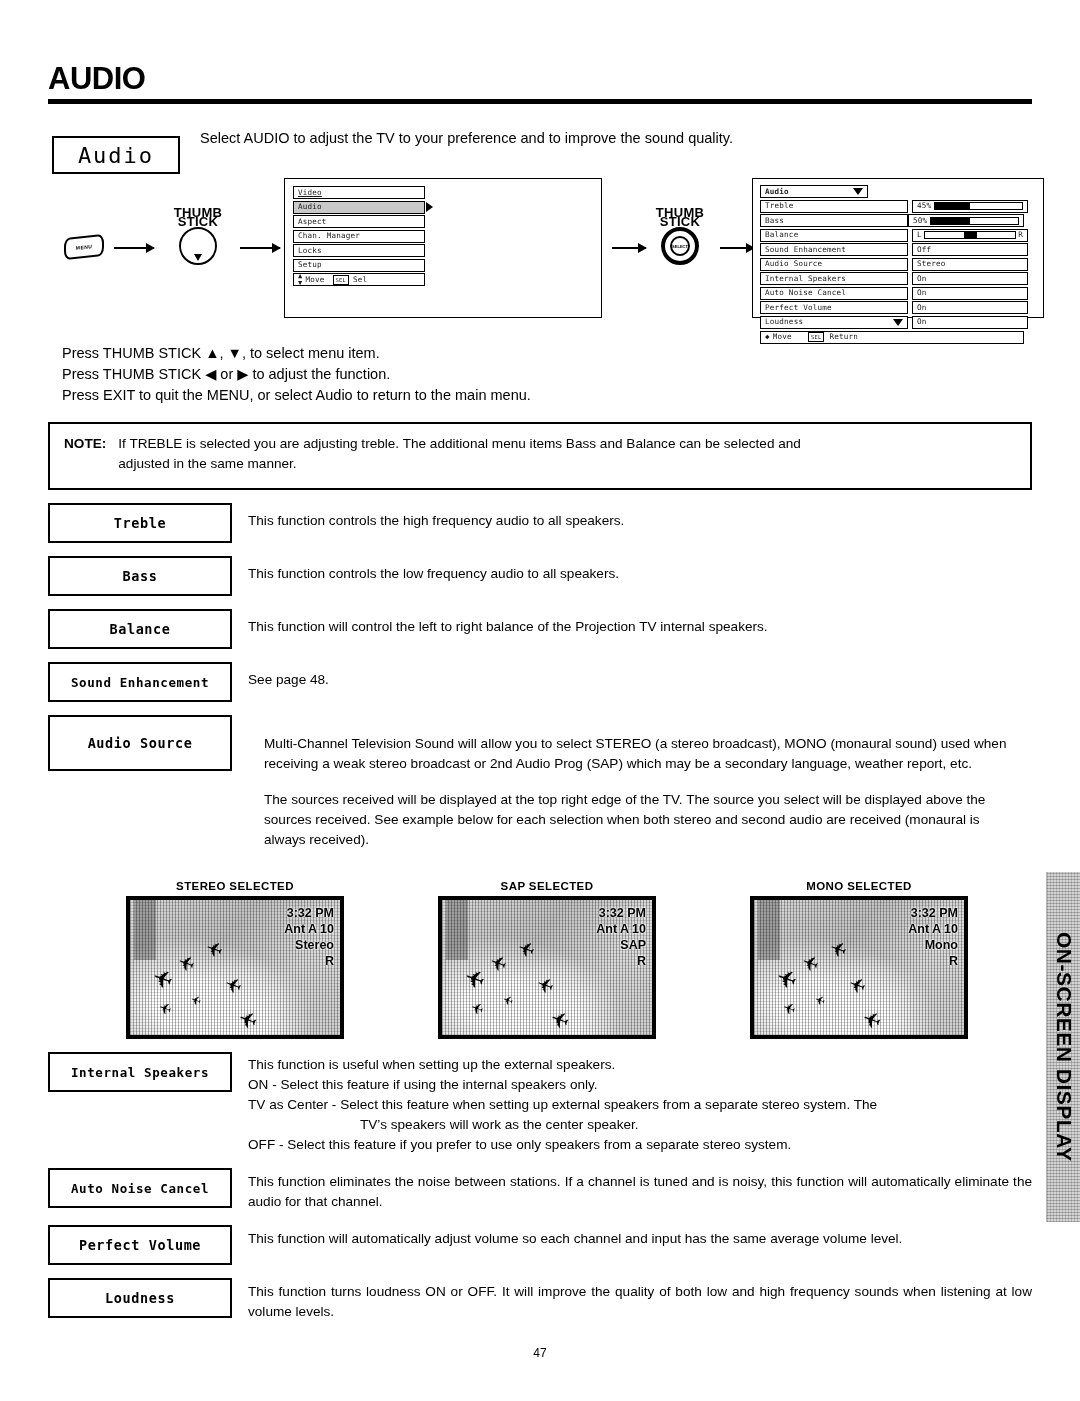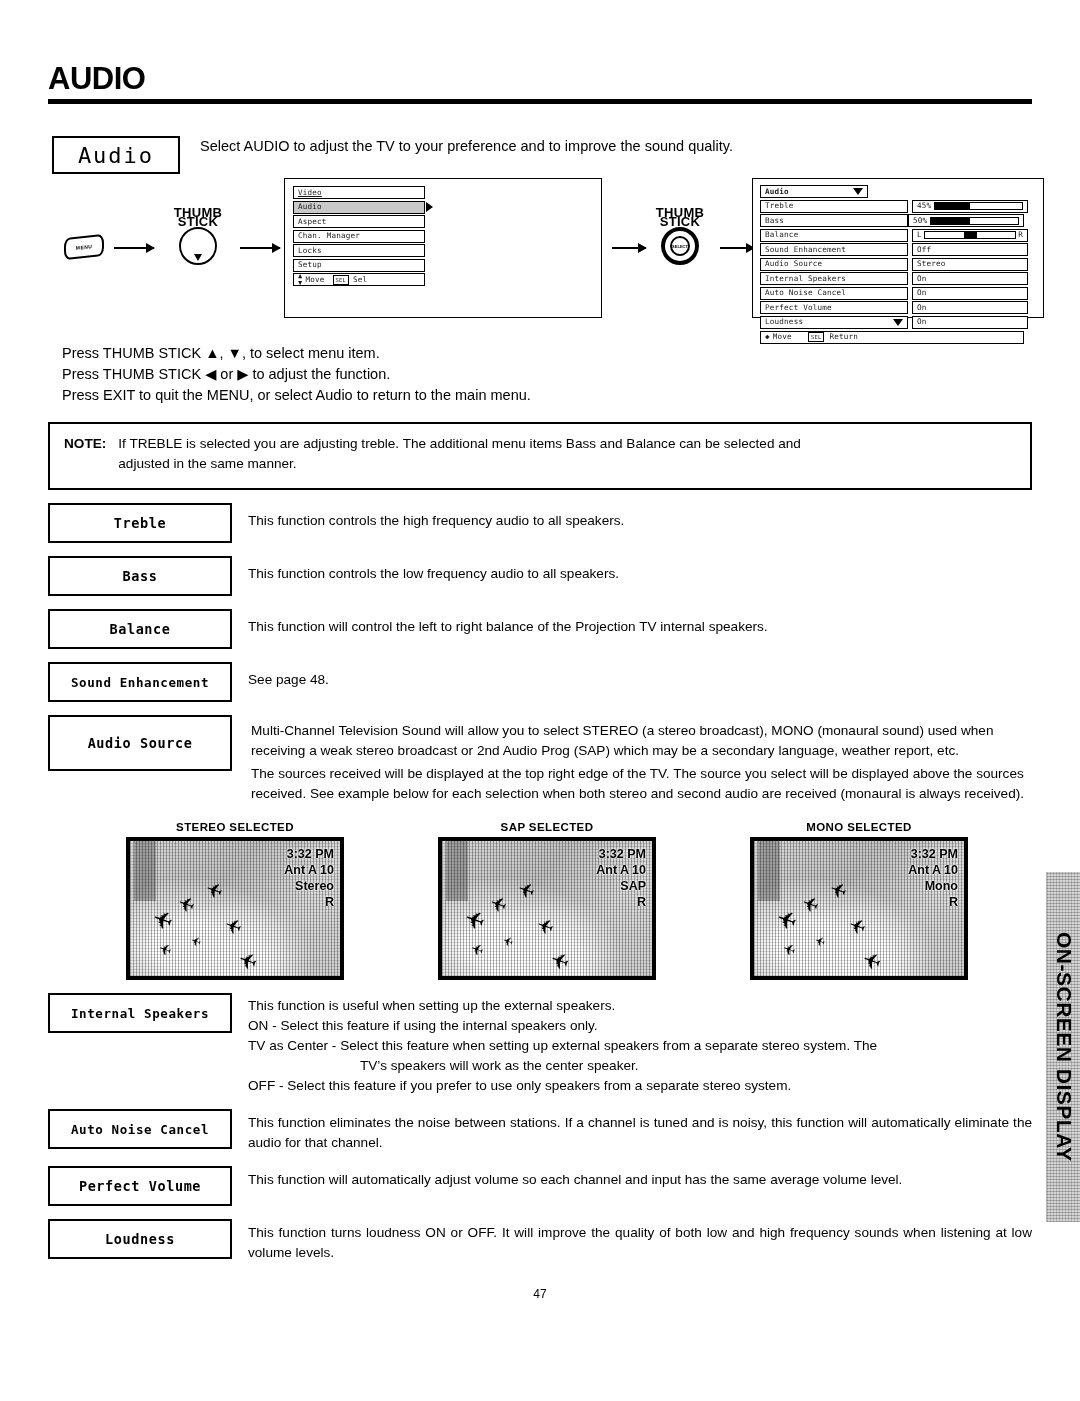--- a/index.html
+++ b/index.html
@@ -25,21 +25,21 @@
   .intro-row { position:relative; margin-top:26px; height:205px; }
   .audio-tag {
     position:absolute; left:4px; top:6px;
     width:128px; height:38px;
     border:2px solid #000; background:#fff;
     display:flex; align-items:center; justify-content:center;
     font-family:"DejaVu Sans Mono", monospace;
     font-size:22px; letter-spacing:2px;
   }
   .intro-text {
-    position:absolute; left:152px; top:8px;
+    position:absolute; left:152px; top:0;
     font-size:14.5px; white-space:nowrap;
   }
 
   
   .flow { position:absolute; left:4px; top:48px; width:984px; height:155px; }
 
   .menu-btn {
     position:absolute; left:12px; top:58px;
     width:40px; height:22px;
     border:2.5px solid #000; border-radius:6px/9px;
@@ -132,21 +132,21 @@
   .feature { display:flex; align-items:flex-start; margin-top:13px; }
   .feat-box {
     flex:0 0 184px; min-height:40px; border:2.5px solid #000;
     display:flex; align-items:center; justify-content:center;
     font-family:"DejaVu Sans Mono", monospace;
     font-size:13.5px; font-weight:bold; letter-spacing:0.6px;
     text-align:center; padding:2px 2px;
   }
   .feat-box.tall { min-height:56px; }
   .feat-text { flex:1; padding-left:16px; font-size:13.6px; line-height:20px; padding-top:8px; }
-  .feat-text p { margin:3px; }
+  .feat-text p { margin:16px; }
   .hang { padding-left:112px; text-indent:0; display:block; }
 
   
   .tv-row { display:flex; justify-content:space-between; margin-top:14px; padding:0 64px 0 78px; }
   .tv-col { text-align:center; }
   .tv-cap { font-size:11.5px; font-weight:bold; letter-spacing:0.4px; margin-bottom:4px; }
   .tv-screen {
     width:218px; height:143px; border:4px solid #000; position:relative;
     background:
       repeating-linear-gradient(90deg, rgba(0,0,0,.30) 0 1px, rgba(0,0,0,0) 1px 3px),

